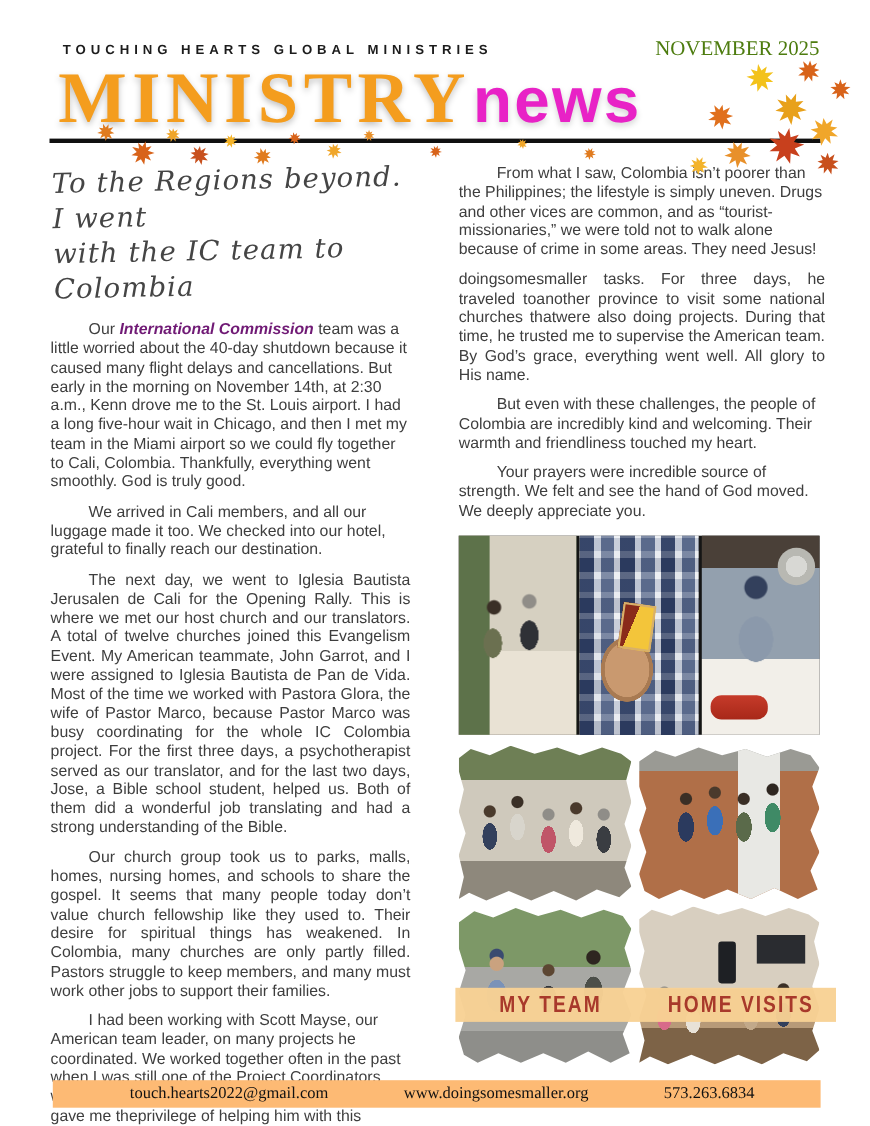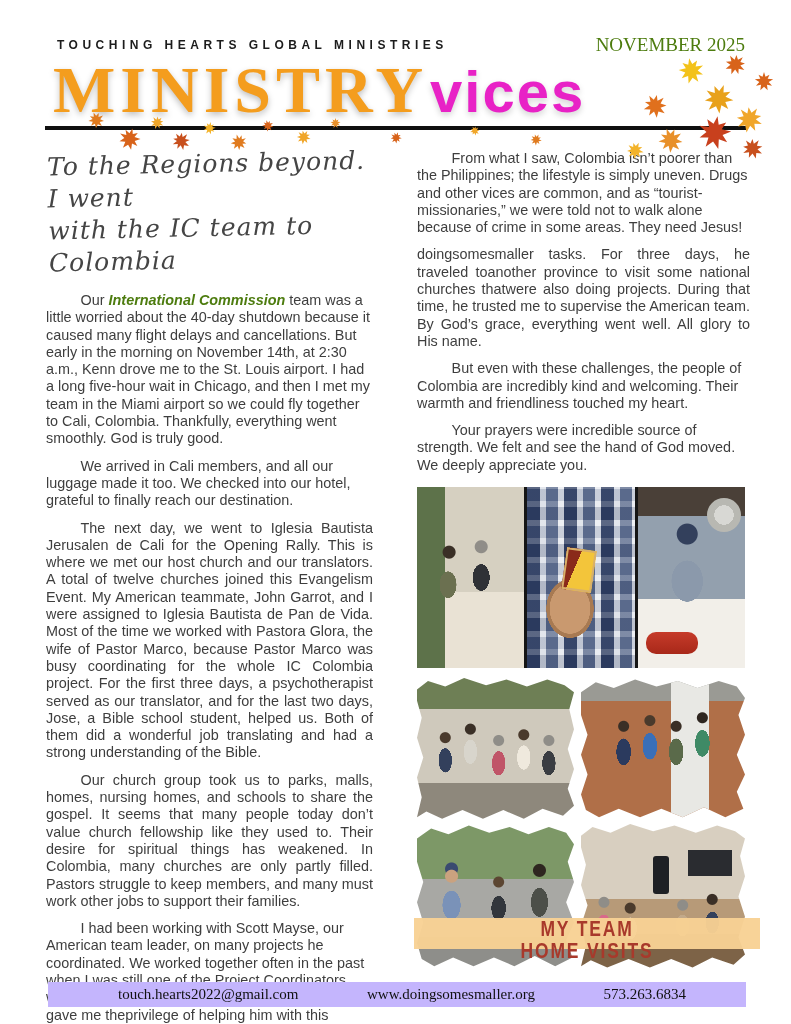--- a/index.html
+++ b/index.html
@@ -51,21 +51,21 @@
     font-family:"DejaVu Serif", serif; font-style:italic;
     font-size:25px; line-height:32px; color:#454545; letter-spacing:1px;
     transform:rotate(-1.2deg); margin:2px 0 16px 2px;
   }
   p.body {
     margin:0 0 10px 0; font-size:14.4px; line-height:17.3px; color:#3e3e3e;
     text-indent:2.4em;
   }
   p.justify { text-align:justify; }
   p.noindent { text-indent:0; }
-  .brand { color:#4d7c0f; font-weight:700; font-style:italic; }
+  .brand { color:#701a75; font-weight:700; font-style:italic; }
 
   
   .collage { position:relative; width:328px; margin-top:13px; }
   .row { display:flex; }
   .row1 { gap:3px; background:#151515; height:181px; }
   .row1 .photo { flex:1; }
   .row2 { gap:7px; height:142px; margin-top:10px; }
   .row3 { gap:7px; height:145px; margin-top:4px; }
   .row2 .ph-l, .row3 .ph-l { width:157px; }
   .row2 .ph-r, .row3 .ph-r { width:164px; }
@@ -145,54 +145,54 @@
     radial-gradient(ellipse 11px 18px at 14% 70%, #d86a8a 0 60%, transparent 61%),
     radial-gradient(ellipse 11px 18px at 30% 72%, #e8e2d8 0 60%, transparent 61%),
     radial-gradient(ellipse 11px 18px at 62% 70%, #c2a98a 0 60%, transparent 61%),
     radial-gradient(ellipse 11px 18px at 80% 68%, #33405c 0 60%, transparent 61%),
     linear-gradient(180deg, #d8cfc0 0 52%, #b79a78 52% 76%, #7d6347 76% 100%); }
   .p7bg::before { content:""; position:absolute; right:8%; top:18%; width:44px; height:26px; background:#2a2c30; }
   .p7bg::after { content:""; position:absolute; left:44%; top:22%; width:16px; height:38px; border-radius:3px; background:#1e2024; }
 
   
   .caption-banner {
-    position:absolute; left:-3px; top:431px; width:346px; height:31px;
-    background:rgba(248,209,148,.96); display:flex; z-index:5;flex-direction:column;
+    position:absolute; left:-3px; top:411px; width:346px; height:31px;
+    background:rgba(248,209,148,.96); display:flex; z-index:5;
   }
   .caption-banner span {
     flex:1; display:flex; align-items:center; justify-content:center;
     font-weight:700; font-size:19px; letter-spacing:2px; color:#a8392b;
     transform:scale(.92,1.12); white-space:nowrap;
   }
 
   
   .footer-bar {
     position:absolute; left:48px; top:982px; width:698px; height:25px;
-    background:#c4b5fd; display:flex; align-items:center; justify-content:space-between;
+    background:#fdba74; display:flex; align-items:center; justify-content:space-between;
     padding:0 60px 0 70px;
     font-family:"Liberation Serif", serif; font-size:15px; color:#111;
   }
   .footer-bar span { white-space:nowrap; }
 </style>
 </head>
 <body>
 
 <svg width="0" height="0" style="position:absolute">
   <defs>
     <path id="leafpath" d="M12 0 L13.8 5.6 L18.6 3.2 L16.4 8.2 L23 8.6 L17.6 12 L21.6 16.4 L15.6 15.4 L16.4 22 L12 17.6 L7.6 22 L8.4 15.4 L2.4 16.4 L6.4 12 L1 8.6 L7.6 8.2 L5.4 3.2 L10.2 5.6 Z"></path>
   </defs>
 </svg>
 
 <div id="page">
 
   <div class="org-name">TOUCHING HEARTS GLOBAL MINISTRIES</div>
   <div class="issue-date">NOVEMBER 2025</div>
   <div class="masthead-title">
     <span class="t-ministry">MINISTRY</span>
-      <span class="t-news">vices</span>
+      <span class="t-news">news</span>
   </div>
   <div class="masthead-rule"></div>
 
   <svg class="leaf" viewBox="0 0 24 24" style="left:88px;top:112px;width:17px;height:17px;--r:-20deg;fill:#e07b1f">
       <use href="#leafpath"></use>
     </svg>
   <svg class="leaf" viewBox="0 0 24 24" style="left:118px;top:128px;width:23px;height:23px;--r:15deg;fill:#d8631a">
       <use href="#leafpath"></use>
     </svg>
   <svg class="leaf" viewBox="0 0 24 24" style="left:150px;top:116px;width:14px;height:14px;--r:40deg;fill:#f0a62a">

